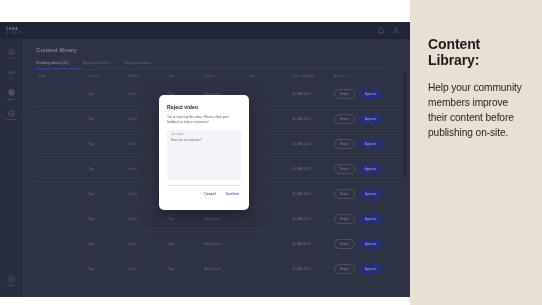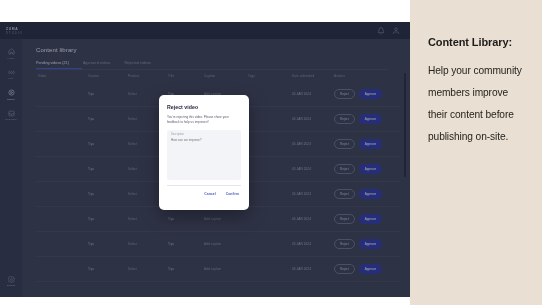--- a/index.html
+++ b/index.html
@@ -133,22 +133,22 @@
   #modal-rule { height:1px; background:#e4e6ed; margin-top:5px; }
   #modal-actions { display:flex; justify-content:flex-end; gap:10px; padding:6px 2px 0 0; }
   .m-btn { font-size:3.4px; color:#4a57c8; background:transparent; border:0; cursor:pointer;
            font-family:"Liberation Sans", sans-serif; font-weight:600; letter-spacing:.05px;}
 
   
   #panel {
     width:132px; height:305px; background:#e9dfd2;
     padding:36px 16px 0 18px;
   }
-  #panel-title { font-size:11px; font-weight:700; color:#1d1c1a; letter-spacing:-.1px; }
-  #panel-text { font-size:10.2px; color:#26241f; line-height:22px; margin-top:12px; letter-spacing:-.1px;}
+  #panel-title { font-size:14px; font-weight:700; color:#1d1c1a; letter-spacing:-.1px; }
+  #panel-text { font-size:10.2px; color:#26241f; line-height:15px; margin-top:12px; letter-spacing:-.1px;}
 </style>
 </head>
 <body>
 
 <div id="root">
 
   <div id="app">
     <div id="app-top-white"></div>
 
     <div id="topbar">

